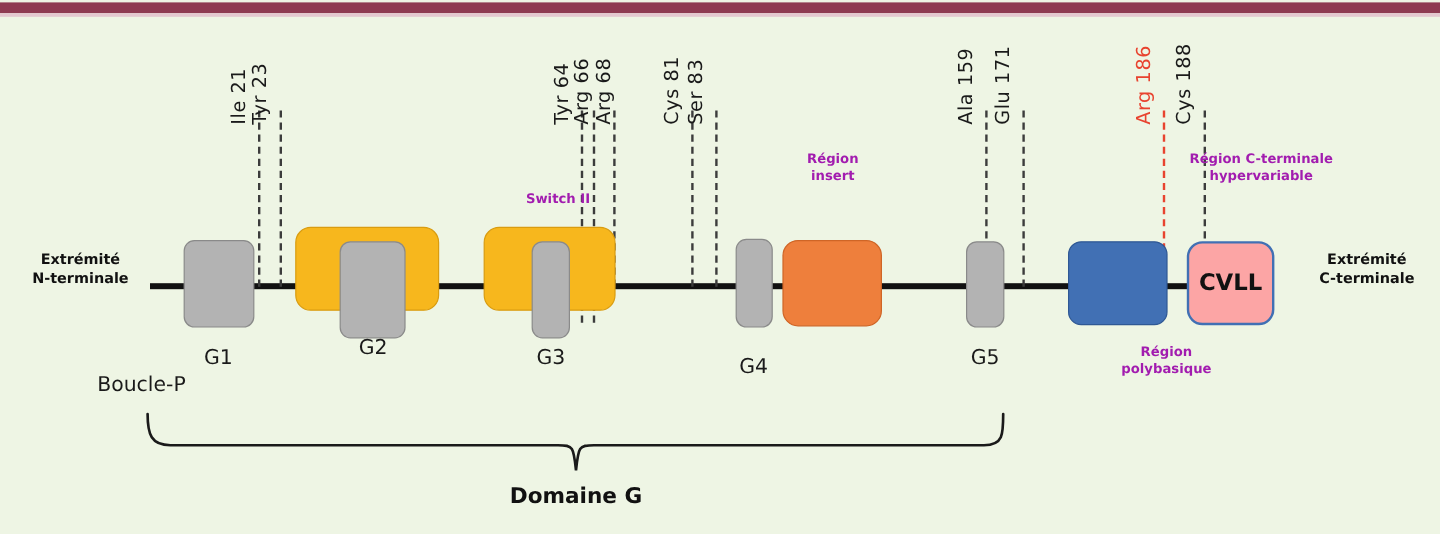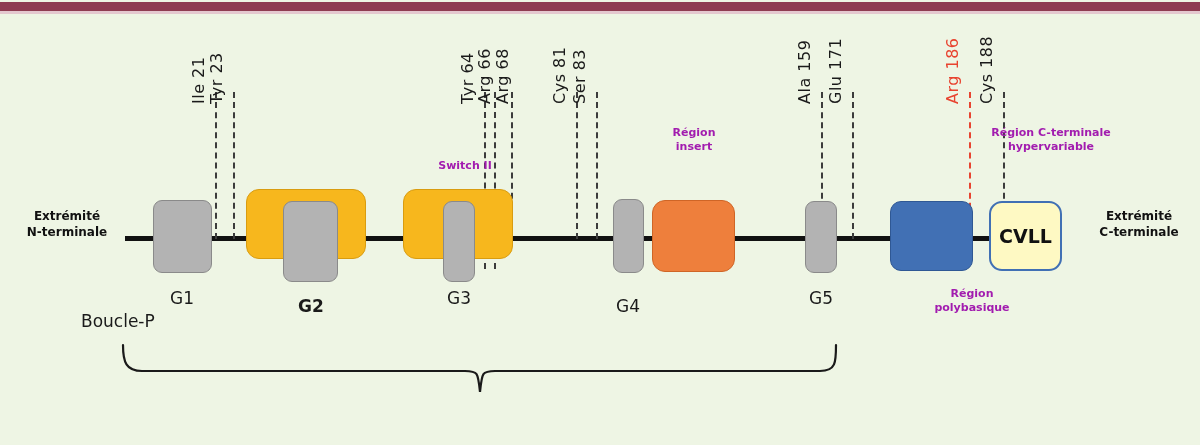--- a/index.html
+++ b/index.html
@@ -76,21 +76,21 @@
     background: #ee7f3c;
     border: 1.5px solid #cf6526;
     border-radius: 13px;
   }
   .box.blue {
     background: #4170b4;
     border: 1.5px solid #2f5894;
     border-radius: 11px;
   }
   .box.white {
-    background: #fef9c3;
+    background: #fca5a5;
     border: 2px solid #4170b4;
     border-radius: 13px;
   }
 
   
   .bold-label {
     position: absolute;
     font-weight: bold;
     font-size: 11px;
     color: #a21caf;
@@ -204,21 +204,21 @@
 
   <div class="box orange" style="left:652px; top:200px; width:83px; height:72px;"></div>
 
   <div class="box blue" style="left:890px; top:201px; width:83px; height:70px;"></div>
 
   <div class="box white" style="left:989px; top:201px; width:73px; height:70px;">
     <div class="cvll-text">CVLL</div>
   </div>
 
   <div class="g-label" style="left:152px; top:288px;">G1</div>
-  <div class="g-label" style="left:281px; top:296px;font-weight:bold;">G2</div>
+  <div class="g-label" style="left:281px; top:280px;">G2</div>
   <div class="g-label" style="left:429px; top:288px;">G3</div>
   <div class="g-label" style="left:598px; top:296px;">G4</div>
   <div class="g-label" style="left:791px; top:288px;">G5</div>
 
   <div class="end-label" style="left:8px; top:209px; width:118px;">Extrémité
 N-terminale</div>
   <div class="end-label" style="left:1080px; top:209px; width:118px;">Extrémité
 C-terminale</div>
 
   <div class="plain-label" style="left:81px; top:311px;">Boucle-P</div>
@@ -226,14 +226,15 @@
   <svg id="brace-svg" viewBox="0 0 1200 445">
     <path d="M 123 345
              C 123 362, 126 371, 142 371
              L 465 371
              C 478 371, 478 373, 480 392
              C 482 373, 482 371, 495 371
              L 820 371
              C 836 371, 836 362, 836 345" fill="none" stroke="#1a1a1a" stroke-width="2.2" stroke-linecap="round"></path>
   </svg>
 
+  <div id="domaine-g-label" style="left:380px; top:403px; width:200px;">Domaine G</div>
 
 </div>
 
 </body></html>

